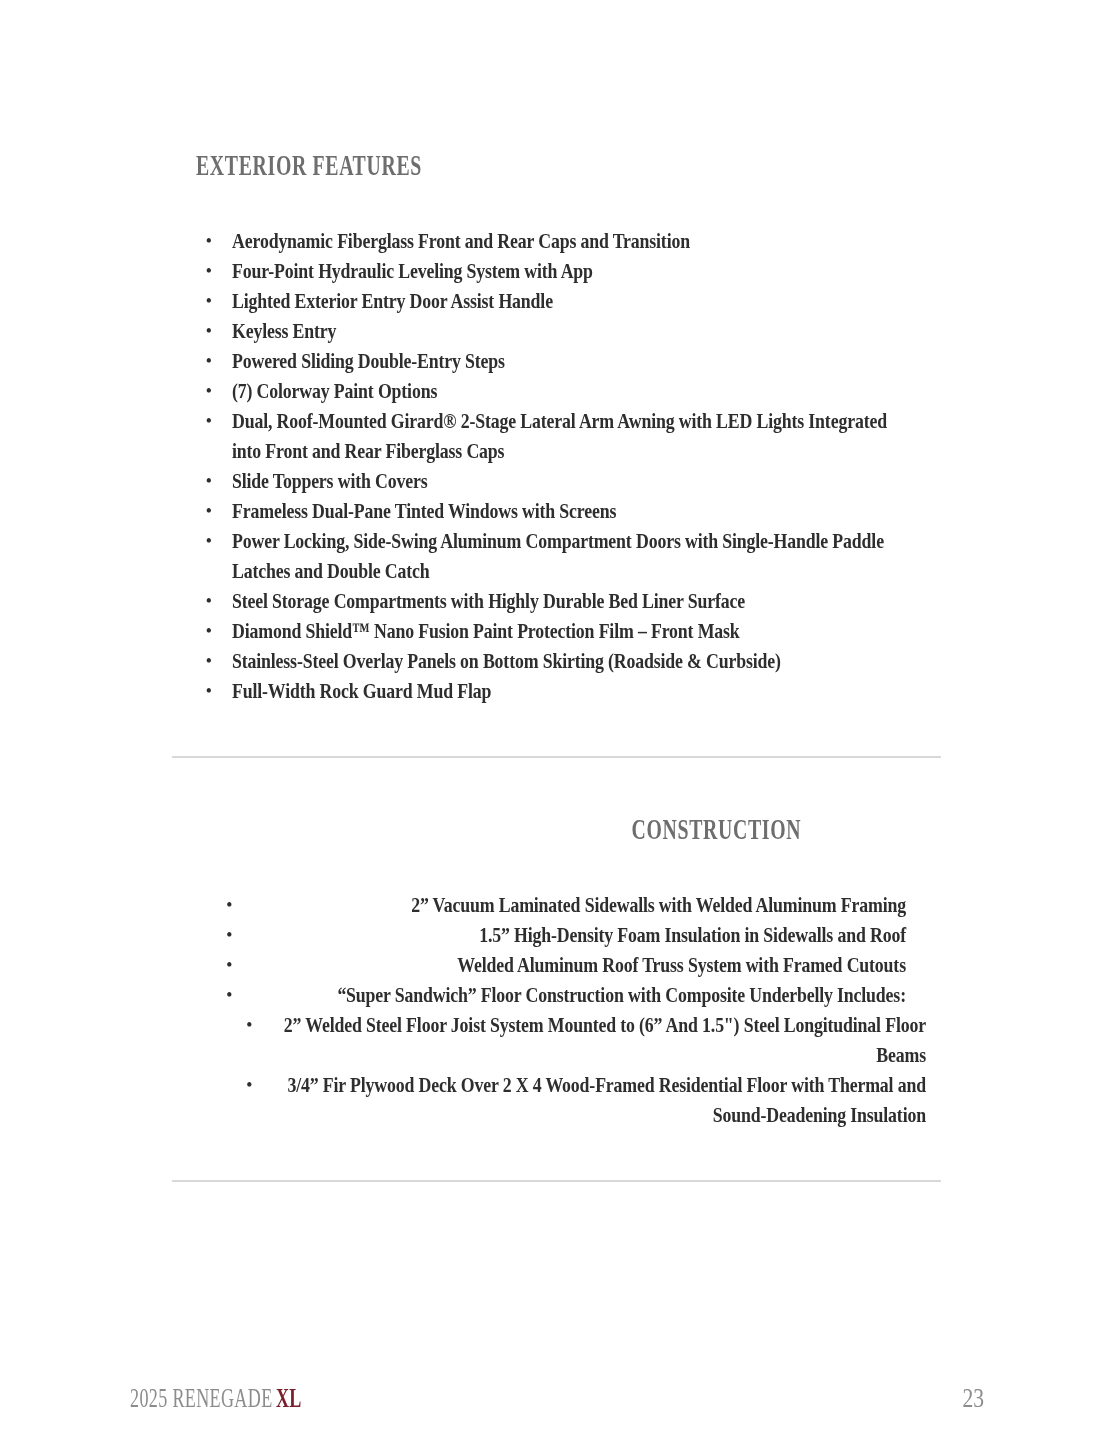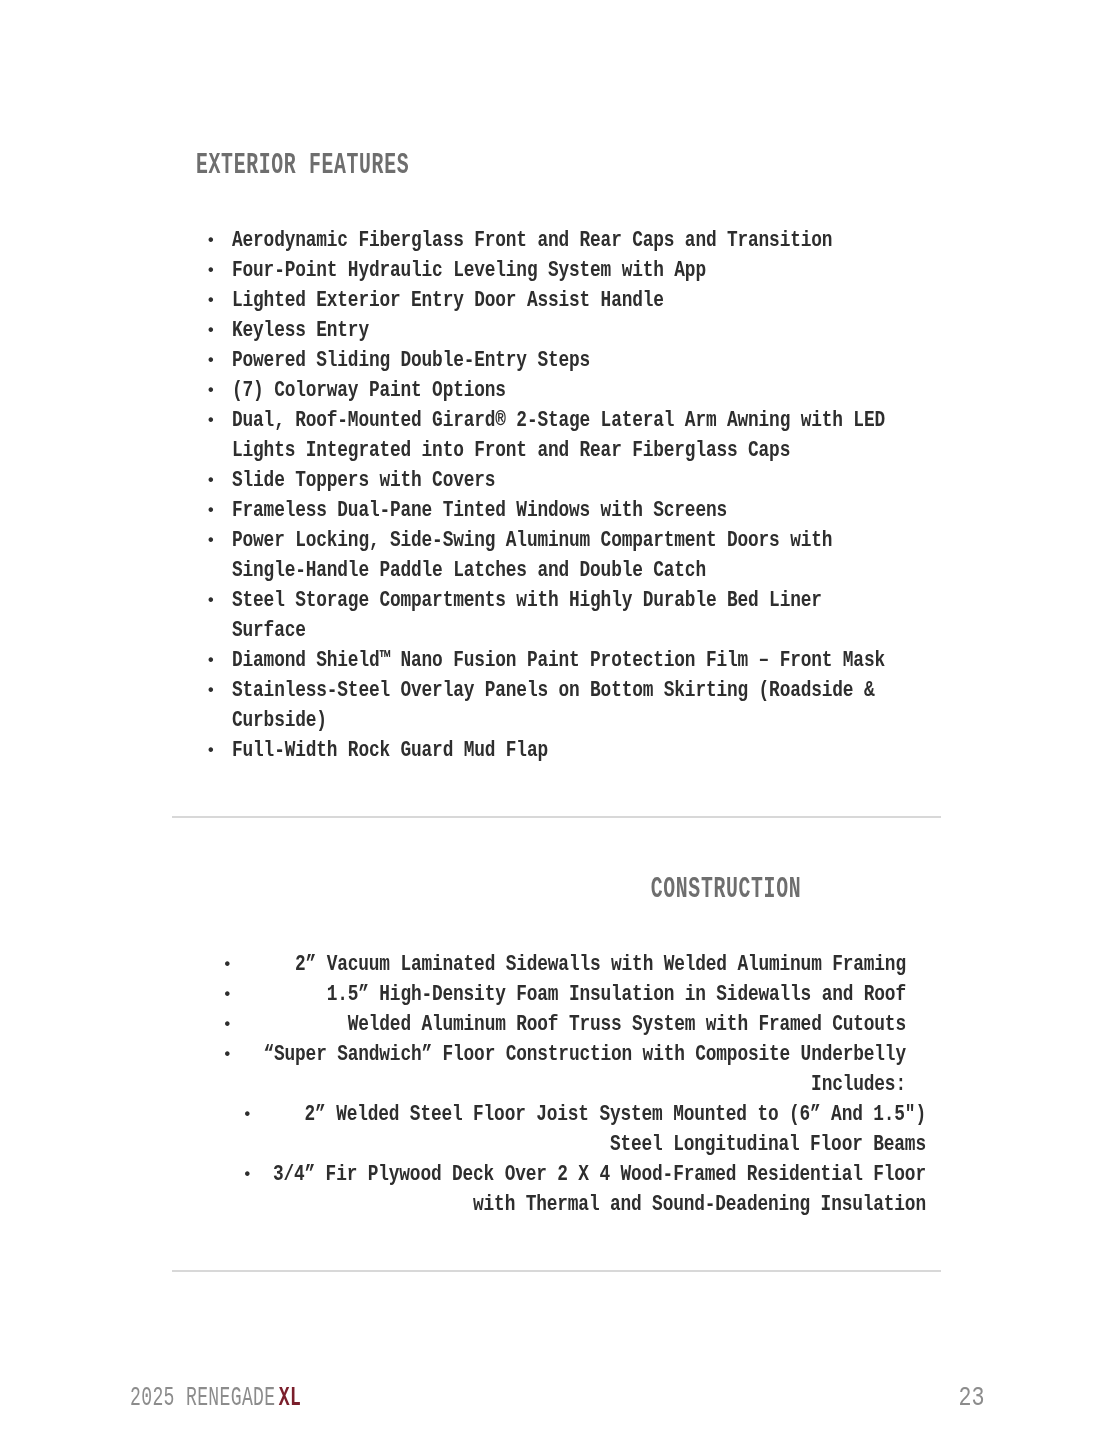--- a/index.html
+++ b/index.html
@@ -10,21 +10,21 @@
     --accent: #7a1e2b;
     --page_background: #ffffff;
   }
   * { box-sizing: border-box; }
   html, body { margin: 0; padding: 0; background: #fff; }
   .page {
     position: relative;
     width: 1113px;
     height: 1440px;
     background: var(--page_background);
-    font-family: Liberation Mono, monospace;
+    font-family: Liberation Serif, serif;
     overflow: hidden;
   }
   .content { padding-top: 150px; }
   .section-title {
     margin: 0 0 0 196px;
     font-size: 30px;
     line-height: 30px;
     font-weight: 700;
     letter-spacing: 1px;
     color: var(--heading_text);

